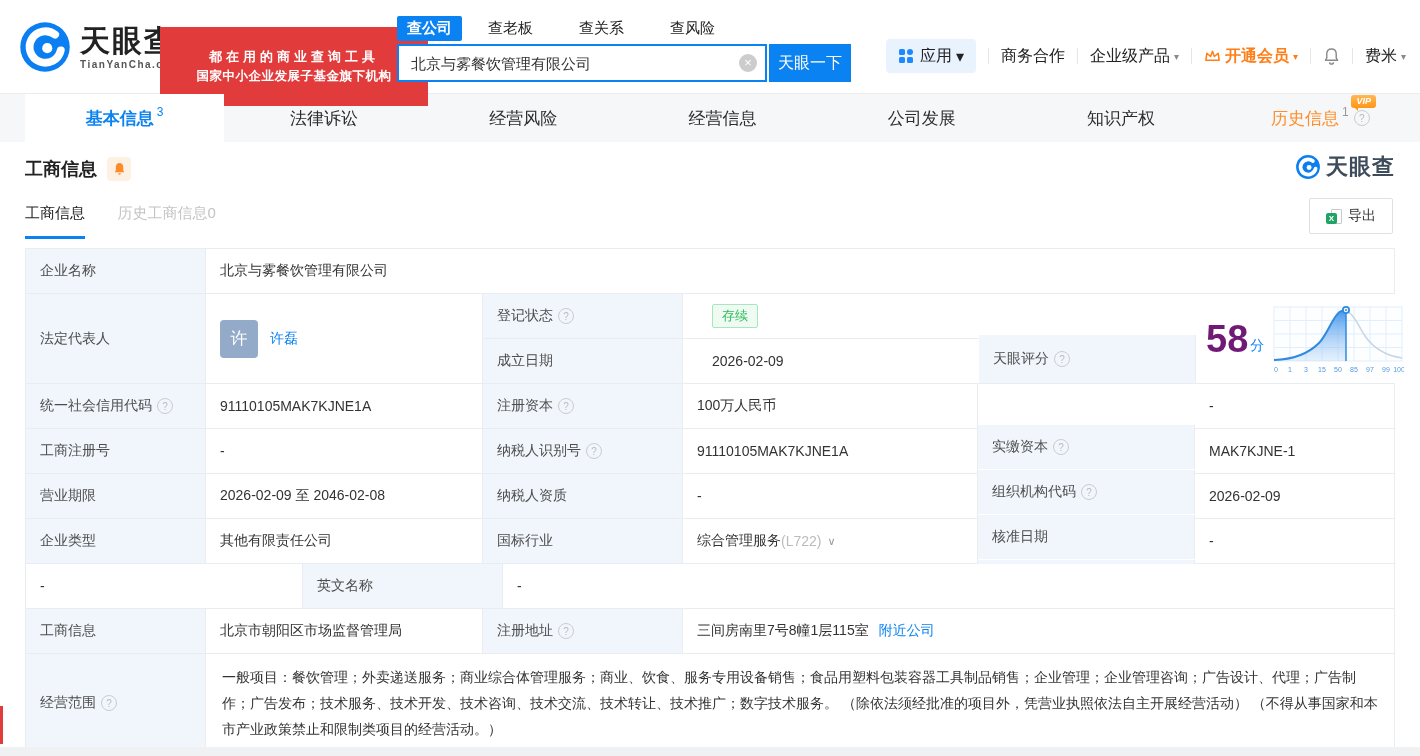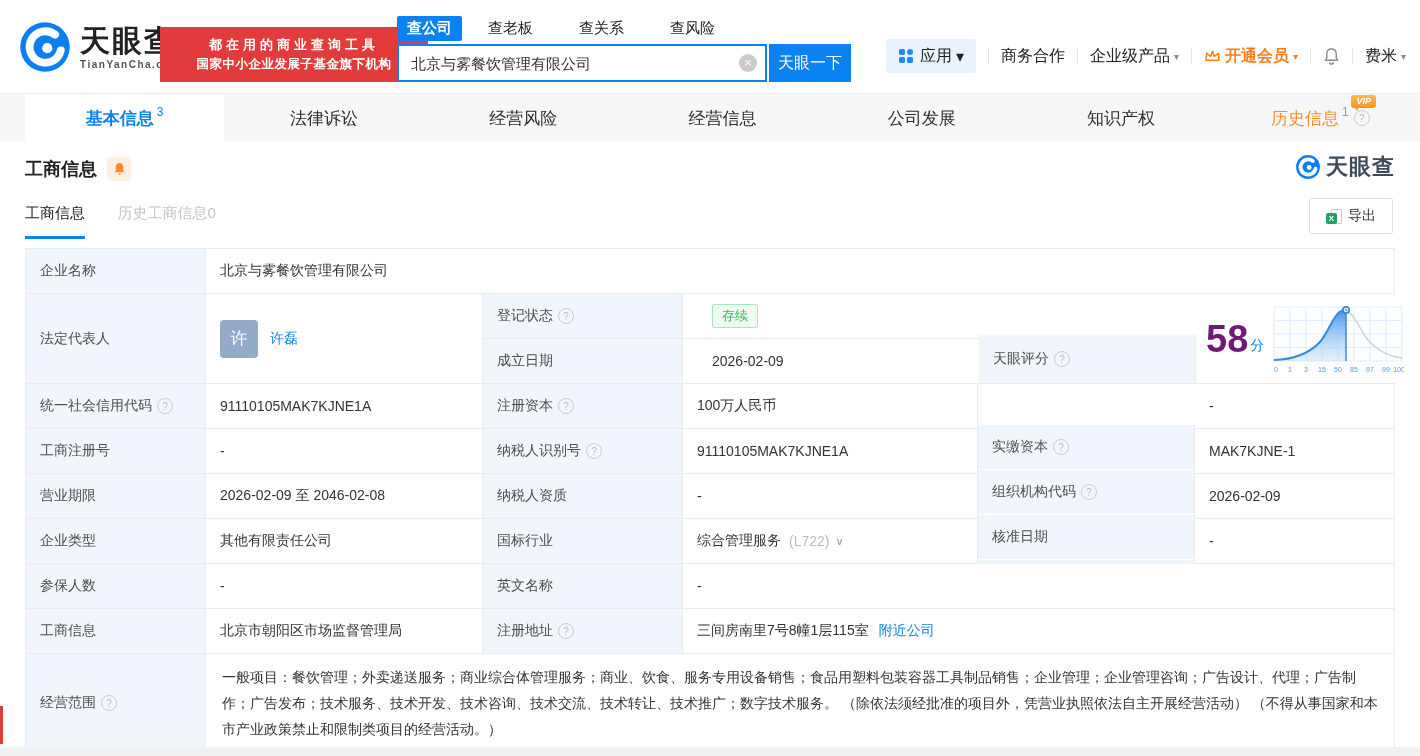--- a/index.html
+++ b/index.html
@@ -11,21 +11,21 @@
   .page{position:relative;width:1420px;height:756px;}
 
   
   header{position:relative;height:93px;background:#fff;}
   .logo{position:absolute;left:18px;top:20px;display:flex;align-items:center;cursor:pointer;}
   .logo svg{width:54px;height:54px;}
   .logo-text{margin-left:8px;}
   .logo-cn{font-size:30px;font-weight:bold;color:#222;letter-spacing:2px;line-height:32px;}
   .logo-en{font-size:10px;color:#555;font-weight:bold;letter-spacing:1.5px;margin-top:2px;}
   .slogan{position:absolute;left:160px;top:27px;width:268px;background:#e13b3b;color:#fff;
-    padding:8px 0;text-align:center;}
+    padding:20px 0;text-align:center;}
   .slogan .s1{font-size:13px;font-weight:bold;letter-spacing:4px;line-height:20px;}
   .slogan .s2{font-size:12.5px;font-weight:bold;line-height:19px;letter-spacing:0.5px;}
 
   .search-area{position:absolute;left:397px;top:15px;}
   .search-tabs{display:flex;align-items:center;height:27px;}
   .stab{font-size:15px;color:#222;margin-right:26px;padding:3px 10px;cursor:pointer;}
   .stab.active{background:#0b82f1;color:#fff;border-radius:2px;margin-right:16px;font-weight:bold;}
   .search-row{display:flex;margin-top:2px;}
   .search-input-wrap{position:relative;width:366px;height:34px;border:2px solid #0b82f1;background:#fff;}
   .search-input-wrap input{border:none;outline:none;width:320px;height:30px;margin:2px 0 0 10px;
@@ -110,21 +110,21 @@
   .midcol{width:495px;flex:none;display:flex;flex-direction:column;border-right:1px solid #e9edf2;}
   .subrow{display:flex;flex:1;gap:15px;}
   .subrow:first-child{border-bottom:1px solid #e9edf2;}
   .subrow .cell{min-height:0;height:100%;}
   .subrow .cell:last-child{border-right:none;}
   .link{color:#0b82f1;cursor:pointer;text-decoration:none;}
   .avatar{width:38px;height:38px;border-radius:4px;background:#94aac9;color:#fff;font-size:17px;display:flex;
     align-items:center;justify-content:center;flex:none;}
   .rep-name{margin-left:12px;font-size:14px;}
   .badge-green{color:#2fbe5f;background:#effaf2;border:1px solid #a8e6bd;font-size:13px;padding:2px 9px;border-radius:2px;}
-  .gray-code{color:#bbb;margin-left:8px;}
+  .gray-code{color:#bbb;margin-left:0;}
   .chev{font-size:11px;color:#999;margin-left:6px;}
   .chev::before{content:"∨";}
   .score-cell{display:flex;align-items:center;padding:0 6px 0 10px;}
   .score-num{font-size:38px;font-weight:bold;color:#701a75;line-height:38px;}
   .score-unit{font-size:14px;color:#0b82f1;margin:14px 0 0 2px;}
   .score-chart{margin-left:8px;}
   .scope-cell{align-items:flex-start;padding:10px 16px;line-height:26px;}
   .scope-label{align-items:center;}
 
   
@@ -397,21 +397,20 @@
       <div class="cell vc w4">
         <span>综合管理服务</span>
         <span class="gray-code">(L722)</span>
         <span class="chev"></span>
       </div>
       <div class="cell lc w5">人员规模</div>
       <div class="cell vc w6 last">-</div>
     </div>
 
     <div class="trow h44">
-      <div class="cell lc w1">参保人数</div>
       <div class="cell vc w2">-</div>
       <div class="cell lc w3">英文名称</div>
       <div class="cell vc w6 last">-</div>
     </div>
 
     <div class="trow h44">
       <div class="cell lc w1">工商信息</div>
       <div class="cell vc w2">北京市朝阳区市场监督管理局</div>
       <div class="cell lc w3">
         <span>注册地址</span>

